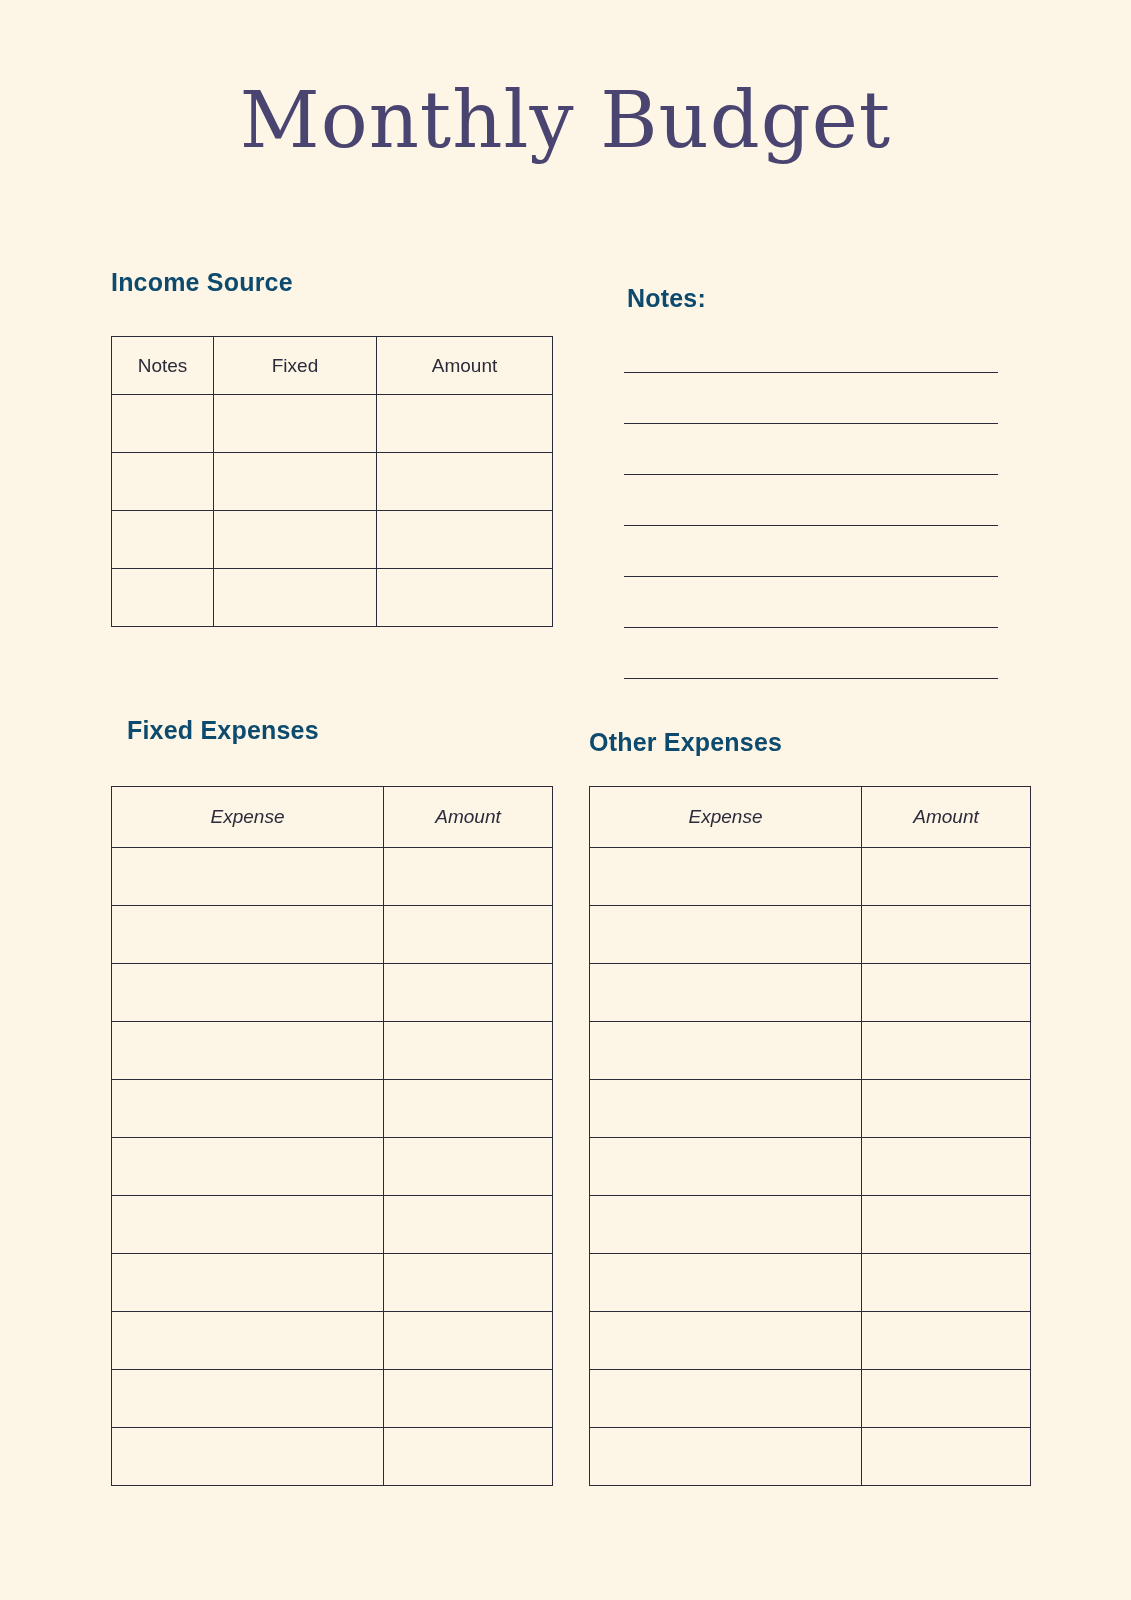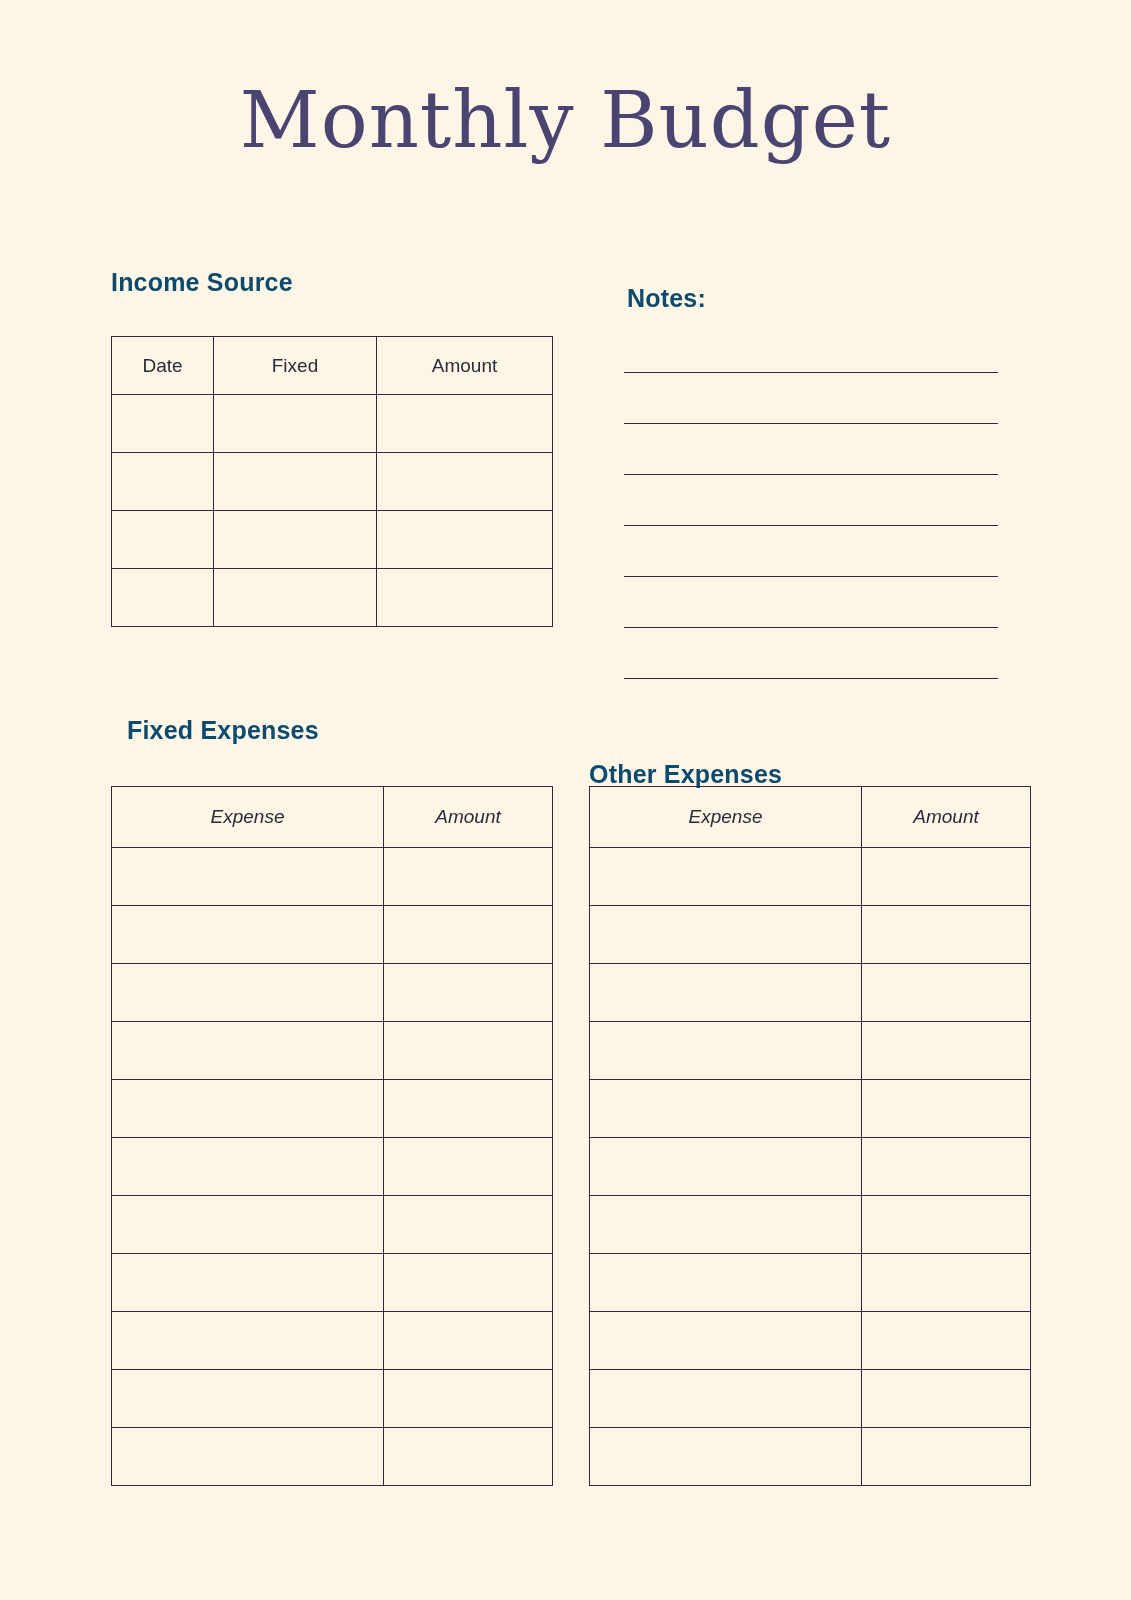--- a/index.html
+++ b/index.html
@@ -105,21 +105,21 @@
 <div class="page">
 
   <div class="title">Monthly Budget</div>
 
   <div class="section-title" style="left:111px; top:268px;">Income Source</div>
 
   <div class="income-wrap">
     <table class="grid">
       <thead>
         <tr>
-          <th style="width:101px">Date</th>
+          <th style="width:101px">Notes</th>
           <th style="width:162px">Fixed</th>
           <th>Amount</th>
         </tr>
       </thead>
       <tbody>
         <tr>
           <td></td>
           <td></td>
           <td></td>
         </tr>
@@ -206,21 +206,21 @@
           <td></td>
         </tr>
         <tr>
           <td></td>
           <td></td>
         </tr>
       </tbody>
     </table>
   </div>
 
-  <div class="section-title" style="left:589px; top:760px;">Other Expenses</div>
+  <div class="section-title" style="left:589px; top:728px;">Other Expenses</div>
 
   <div class="other-wrap">
     <table class="grid exp-table">
       <thead>
         <tr>
           <th style="width:271px">Expense</th>
           <th>Amount</th>
         </tr>
       </thead>
       <tbody>

